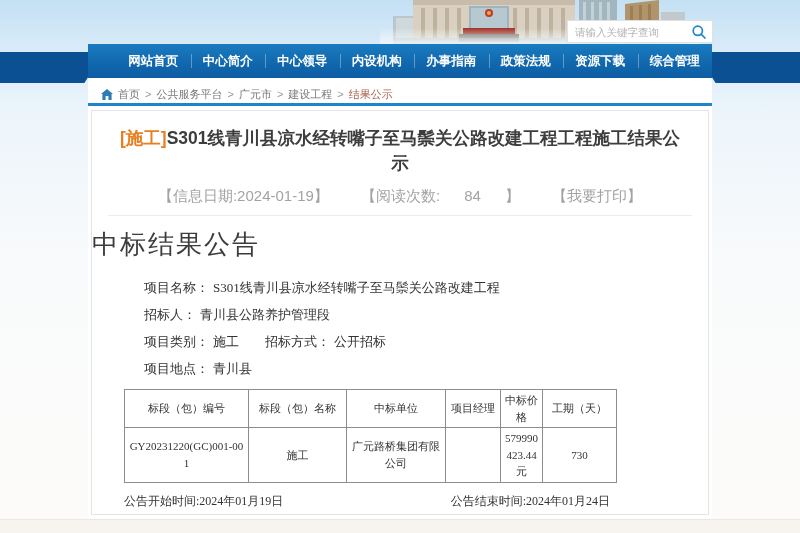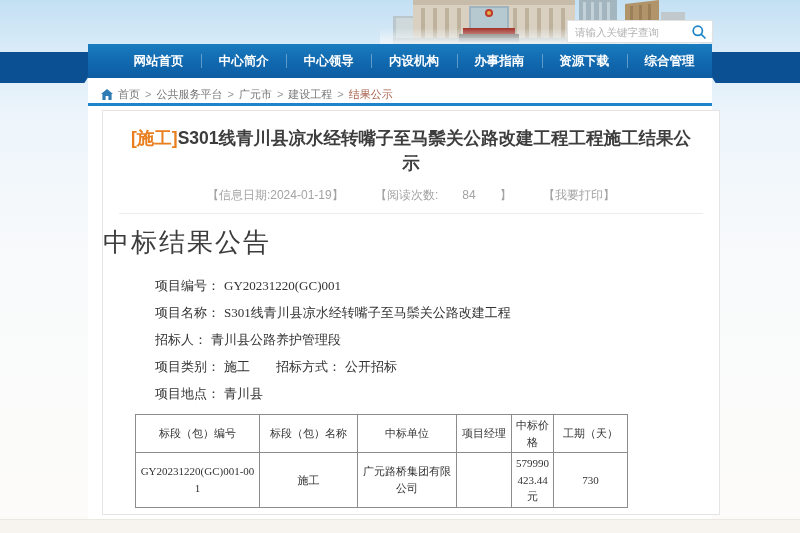--- a/index.html
+++ b/index.html
@@ -33,27 +33,27 @@
   .nav-item + .nav-item::before { content:""; position:absolute; left:0; top:10px; height:14px;
     width:1px; background:rgba(255,255,255,.33); }
   
   .breadcrumb { position:absolute; left:101px; top:86px; height:16px; display:flex; align-items:center;
     gap:5px; font-size:11px; color:#8a8a8a; }
   .crumb { color:#777; cursor:pointer; }
   .crumb-sep { color:#9a9a9a; }
   .crumb-current { color:#a95f4b; }
   .blue-rule { position:absolute; left:88px; top:103px; width:624px; height:3px; background:#1d86ca; }
   
-  .content-box { position:absolute; left:102px; top:110px; width:618px; height:405px;
+  .content-box { position:absolute; left:91px; top:110px; width:618px; height:405px;
     background:#fff; border:1px solid #e4e4e4; }
   .art-title { margin:15px 26px 0; text-align:center; font-size:17.5px; font-weight:bold;
     color:#3d3d3d; line-height:25px; }
   .art-tag { color:#e87e1e; }
   .meta { margin:11px 16px 0; padding-bottom:9px; border-bottom:1px solid #ececec;
-    text-align:center; font-size:12px; color:#a3a3a3; }
+    text-align:center; font-size:15px; color:#a3a3a3; }
   .meta > span { margin:0 14px; }
   .meta .views-num { margin:0 10px; }
   .meta .print { cursor:pointer; }
   .serif { font-family:"Liberation Serif","DejaVu Serif",serif; }
   .notice-title { margin-top:11px; text-align:left; font-size:26px; color:#3c3c3c; letter-spacing:2px; }
   .fields { margin:19px 30px 0 52px; font-size:13px; color:#333; }
   .field-line { margin-bottom:13px; line-height:14px; }
   .field-label { margin-right:4px; }
   .pair2 { margin-left:26px; }
   .bid-table { margin:1px 0 0 32px; width:492px; border-collapse:collapse; table-layout:fixed;
@@ -123,20 +123,21 @@
   <div class="panel"></div>
 
   <div class="wing wing-left"></div>
   <div class="wing wing-right"></div>
   <div class="nav">
     <div class="nav-item">网站首页</div>
     <div class="nav-item">中心简介</div>
     <div class="nav-item">中心领导</div>
     <div class="nav-item">内设机构</div>
     <div class="nav-item">办事指南</div>
+    <div class="nav-item">政策法规</div>
     <div class="nav-item">资源下载</div>
     <div class="nav-item">综合管理</div>
   </div>
 
   <div class="breadcrumb">
     <svg width="12" height="11" viewBox="0 0 12 11">
       <polygon points="6,0 12,5 10.6,5 10.6,11 7.4,11 7.4,7 4.6,7 4.6,11 1.4,11 1.4,5 0,5" fill="#2f7cb5"></polygon>
     </svg>
     <span class="crumb">首页</span>
     <span class="crumb-sep">&gt;</span>
@@ -158,23 +159,20 @@
 
     <div class="meta">
       <span>【信息日期:2024-01-19】</span>
       <span>【阅读次数:</span><span class="views-num">84</span><span>】</span>
       <span class="print">【我要打印】</span>
     </div>
 
     <div class="notice-title serif">中标结果公告</div>
 
     <div class="fields serif">
-      <div class="field-line">
-        <span class="field-label">项目编号：</span><span>GY20231220(GC)001</span>
-      </div>
       <div class="field-line">
         <span class="field-label">项目名称：</span><span>S301线青川县凉水经转嘴子至马鬃关公路改建工程</span>
       </div>
       <div class="field-line">
         <span class="field-label">招标人：</span><span>青川县公路养护管理段</span>
       </div>
       <div class="field-line">
         <span class="field-label">项目类别：</span><span>施工</span><span class="field-label pair2">招标方式：</span><span>公开招标</span>
       </div>
       <div class="field-line">

